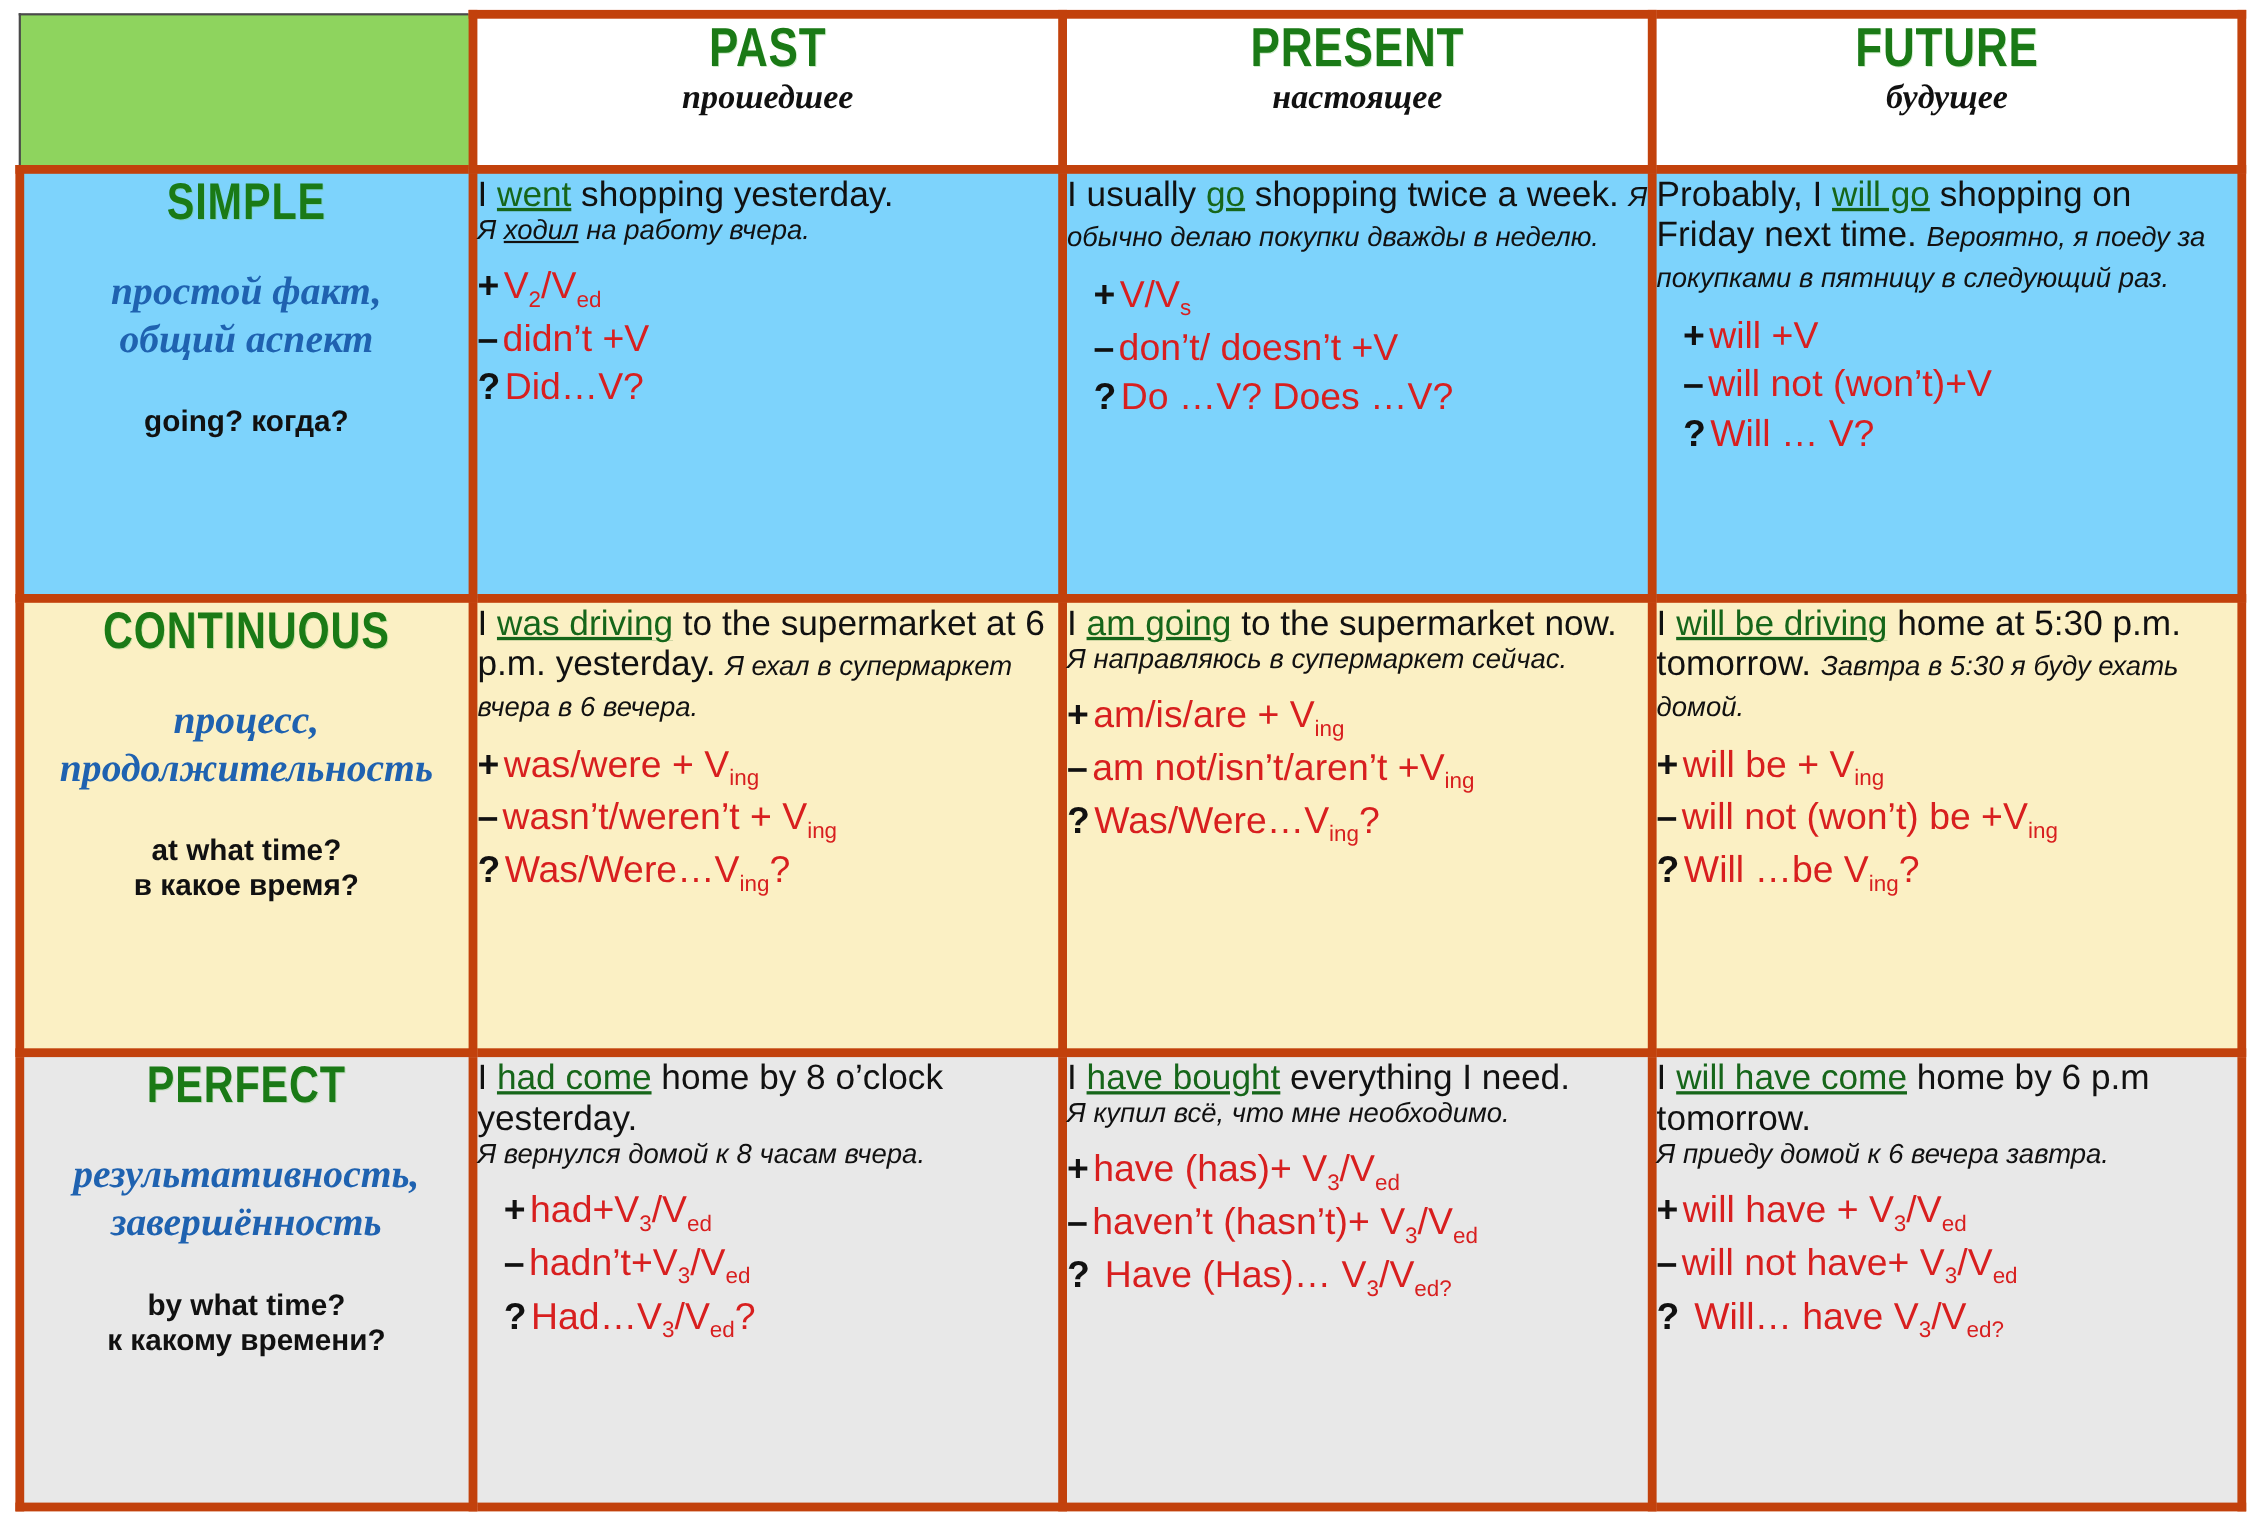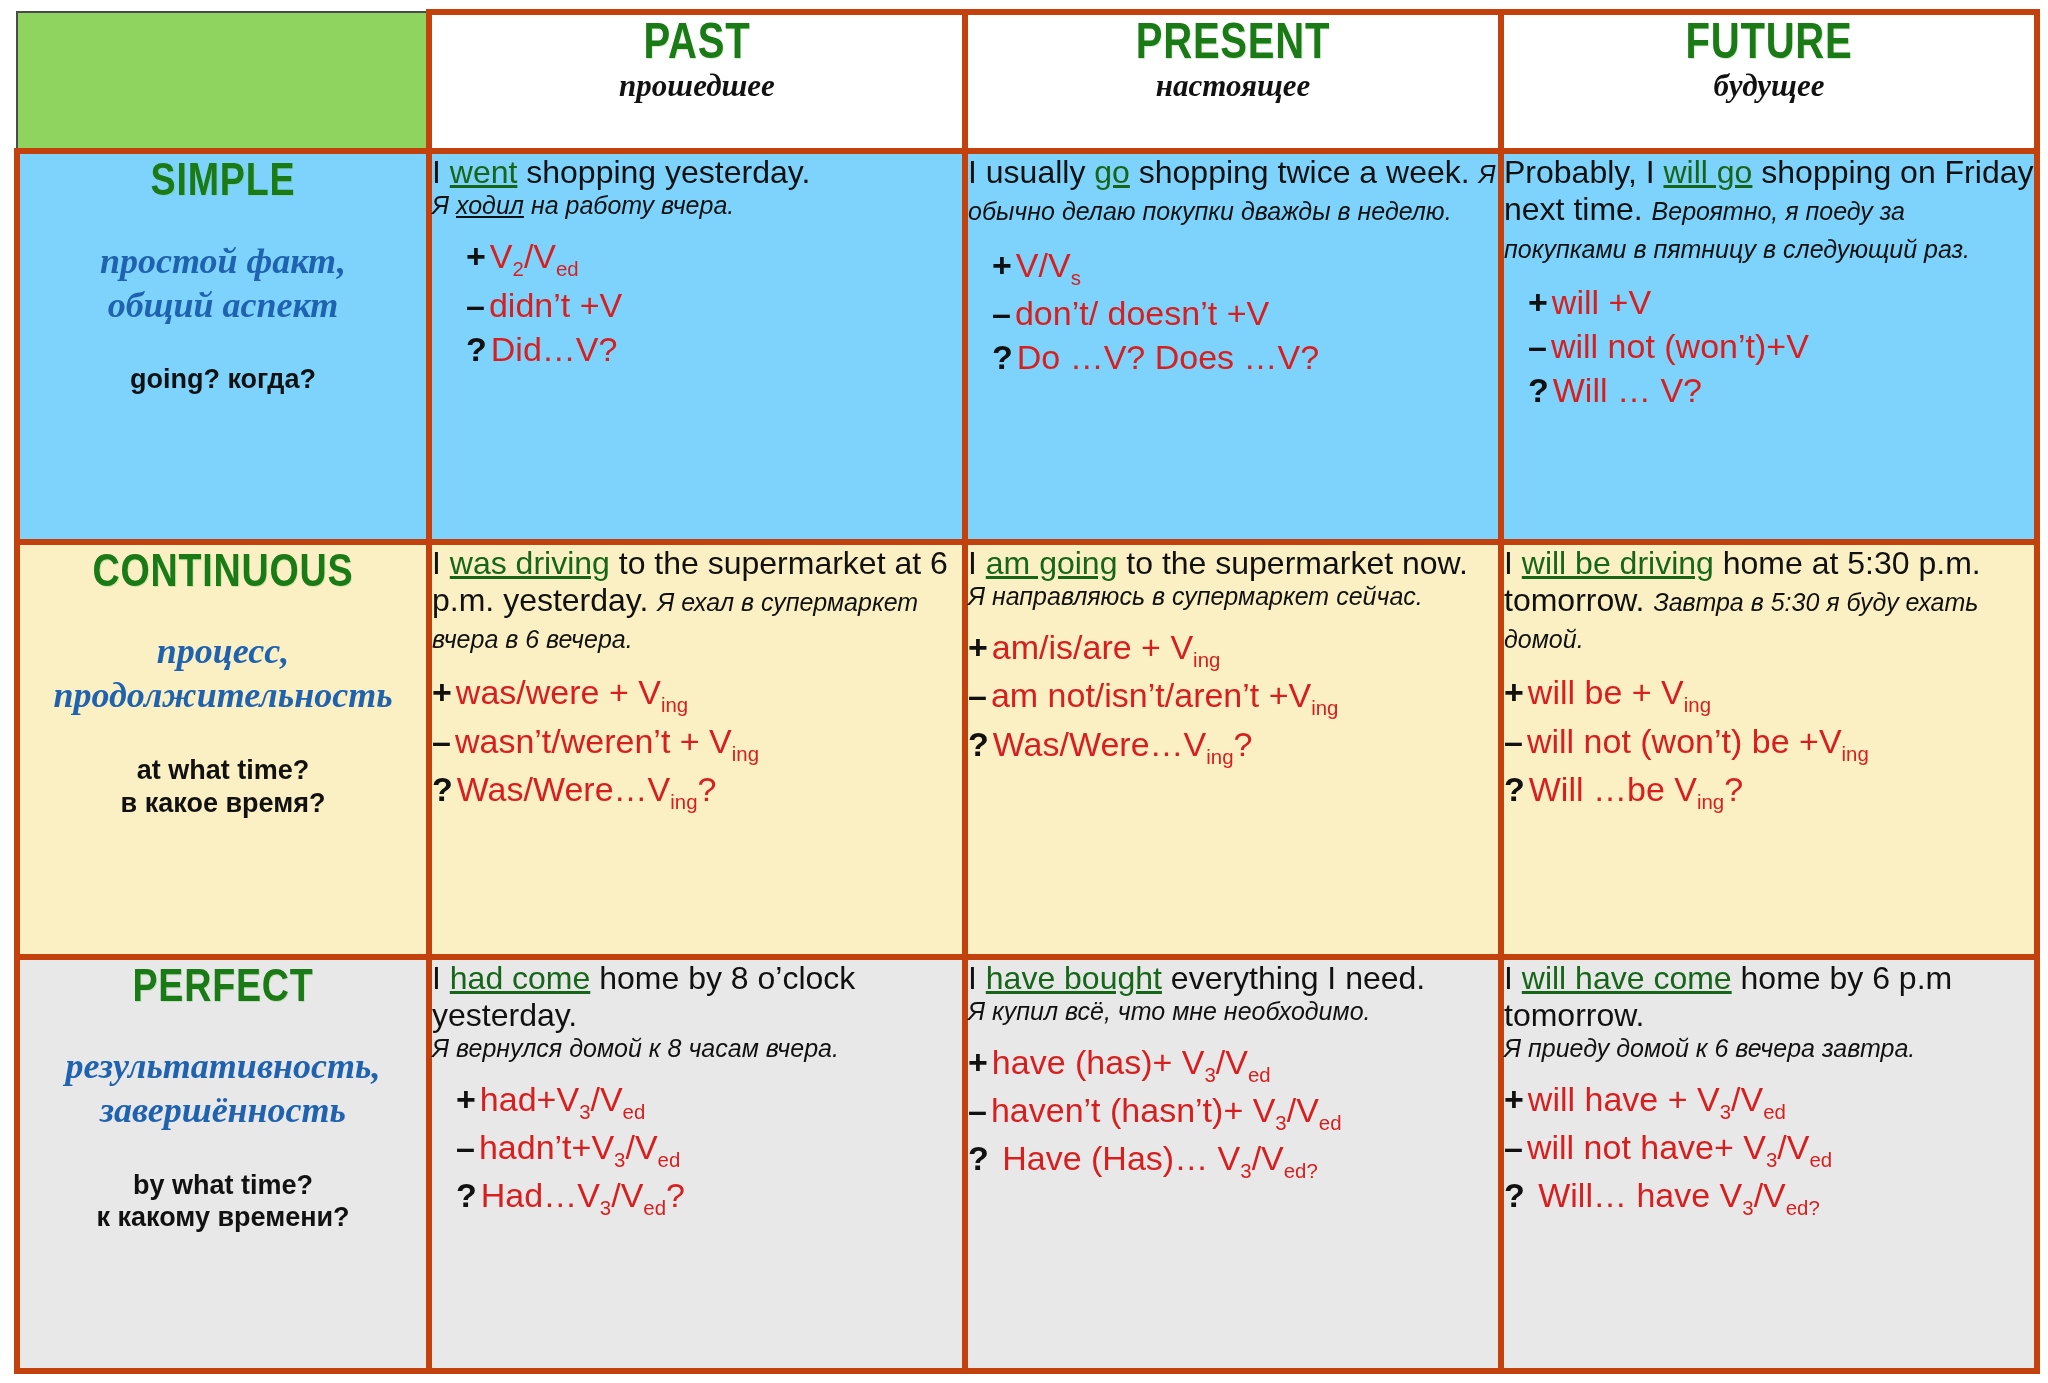--- a/index.html
+++ b/index.html
@@ -16,21 +16,21 @@
     overflow: hidden;
   }
   table.tenses {
     border-collapse: collapse;
     table-layout: fixed;
     width: 2020px;
     height: 1365px;
     margin: 9px 0 0 14px;
   }
   table.tenses td {
-    border: 6px solid #c2410c;
+    border: 8px solid #c2410c;
     vertical-align: top;
     padding: 0;
   }
 
   
   col.c-label { width: 412px; }
   col.c-col   { width: 536px; }
 
   
   .hdr-corner {
@@ -118,21 +118,21 @@
 
   .formulas { margin-top: 14px; }
   .fline {
     font-size: 34px;
     line-height: 1.30;
     color: #d81f1f;
     white-space: nowrap;
   }
   .fline .sign { color: #111111; font-weight: bold; padding-right: 4px; }
   .fline sub { font-size: 0.60em; }
-  .fc-indent { padding-left: 34px; }
+  .fc-indent { }
   .fc-indent2 { padding-left: 24px; }
 
   
   .bg-simple     { background: #7dd3fc; }
   .bg-continuous { background: #fbf0c4; }
   .bg-perfect    { background: #e8e8e8; }
 </style>
 </head>
 <body>
 

